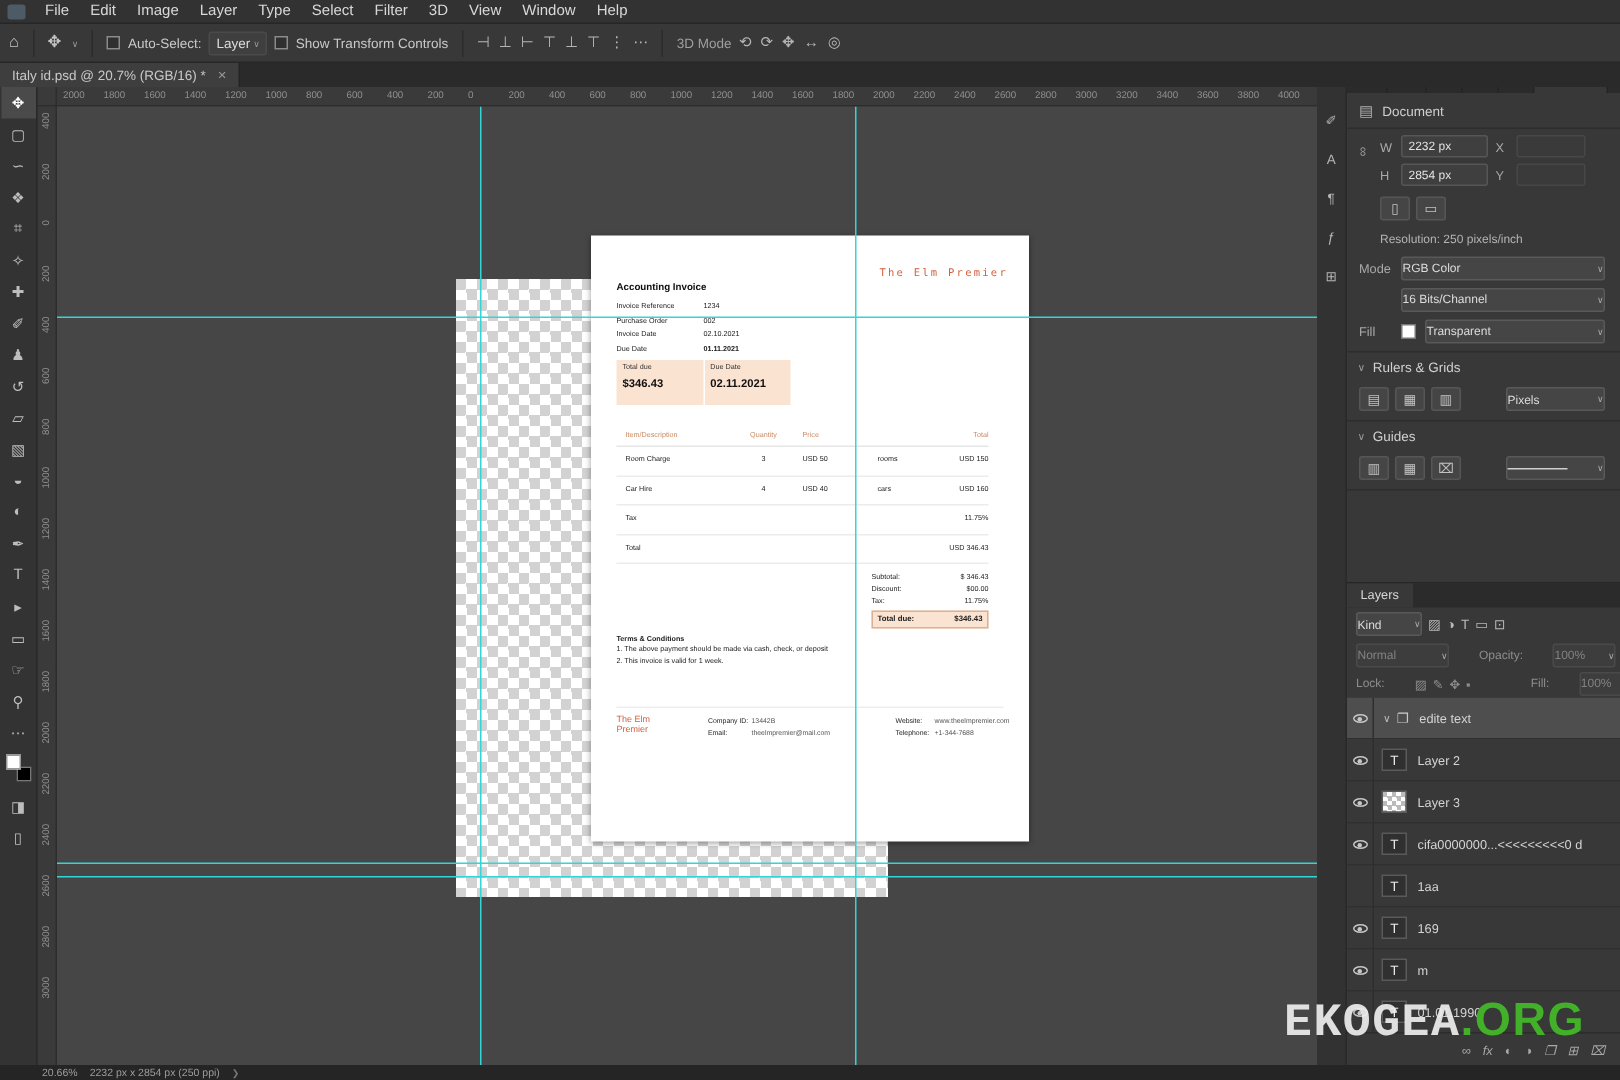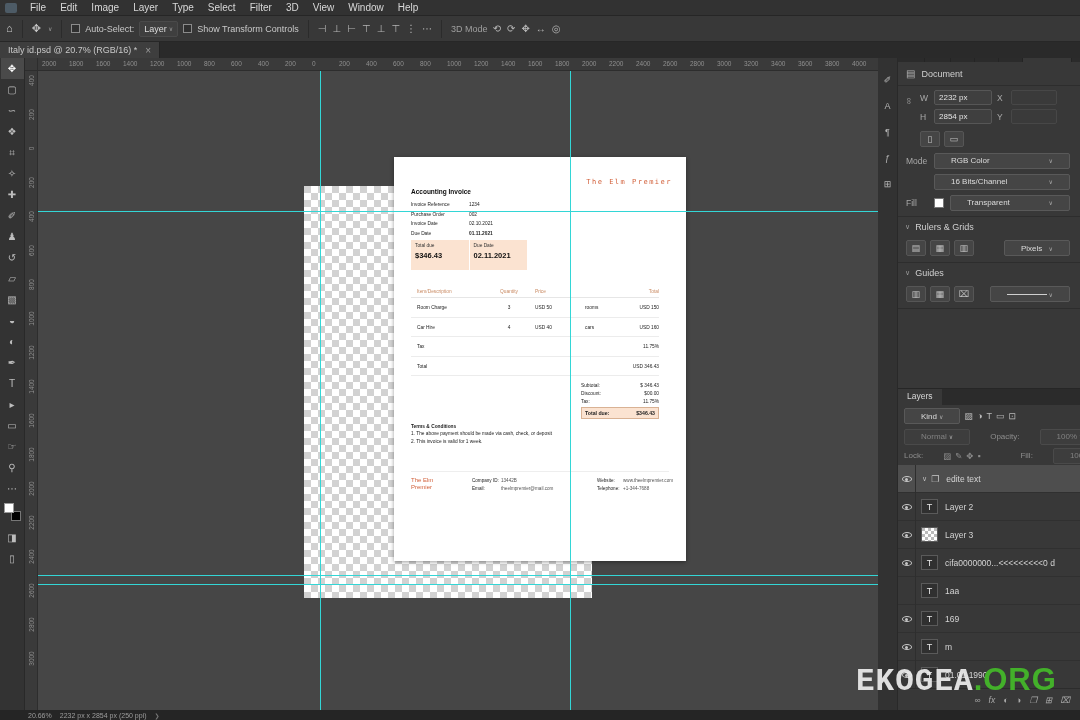--- a/index.html
+++ b/index.html
@@ -108,21 +108,21 @@
   .link-icon{position:absolute;left:8px;top:10px;color:#9a9a9a;font-size:9px;transform:rotate(90deg);}
   .wh-row{display:flex;align-items:center;gap:5px;height:19px;}
   .fld-label{font-size:8.5px;color:#a9a9a9;width:9px;}
   .inp{height:15px;background:#3f3f3f;border:1px solid #565656;border-radius:2px;color:#e2e2e2;font-size:8px;padding:0 4px;display:flex;align-items:center;width:58px;}
   .inp.disabled{background:#3a3a3a;border-color:#474747;color:#777;width:46px;}
   .orient-row{display:flex;gap:4px;padding:3px 10px 3px 22px;}
   .sqbtn{width:20px;height:16px;background:#454545;border:1px solid #565656;border-radius:2px;color:#c2c2c2;font-size:9px;display:flex;align-items:center;justify-content:center;}
   .res-line{font-size:8px;color:#b3b3b3;padding:5px 10px 4px 22px;}
   .prop-row{display:flex;align-items:center;gap:6px;padding:2px 10px 2px 8px;height:21px;}
   .prop-lab{font-size:8.5px;color:#a9a9a9;width:22px;}
-  .dd{height:16px;background:#454545;border:1px solid #595959;border-radius:2px;color:#dcdcdc;font-size:8px;display:flex;align-items:center;justify-content:space-between;padding:0 16px;flex:1;text-align:center;}
+  .dd{height:16px;background:#454545;border:1px solid #595959;border-radius:2px;color:#dcdcdc;font-size:8px;display:flex;align-items:center;justify-content:space-between;padding:0 0;flex:1;text-align:center;}
   .dd .caret{font-size:6px;color:#aaa;}
   .mini-swatch{width:10px;height:10px;background:#fff;border:1px solid #777;}
   .tool-row{display:flex;align-items:center;gap:4px;padding:2px 10px 2px 8px;height:22px;}
   .tool-row .dd{flex:0 0 66px;margin-left:auto;}
   .line-sample{width:40px;height:1px;background:#cfcfcf;}
 
   
   .layers{position:absolute;left:0;top:346px;width:182px;height:322px;background:#383838;border-top:1px solid #262626;}
   .layers-tabstrip{height:16px;background:#2b2b2b;display:flex;}
   .layers-tab{background:#383838;color:#d8d8d8;font-size:8.5px;padding:2px 9px;}
@@ -477,20 +477,21 @@
             <span class="fld-label">Y</span>
             <span class="inp disabled"></span>
           </div>
         </div>
 
         <div class="orient-row">
           <span class="sqbtn">▯</span>
           <span class="sqbtn">▭</span>
         </div>
 
+        <div class="res-line">Resolution: 250 pixels/inch</div>
 
         <div class="prop-row">
           <span class="prop-lab">Mode</span>
           <span class="dd">
             <span>RGB Color</span>
             <span class="caret">∨</span>
           </span>
         </div>
         <div class="prop-row">
           <span class="prop-lab"></span>

